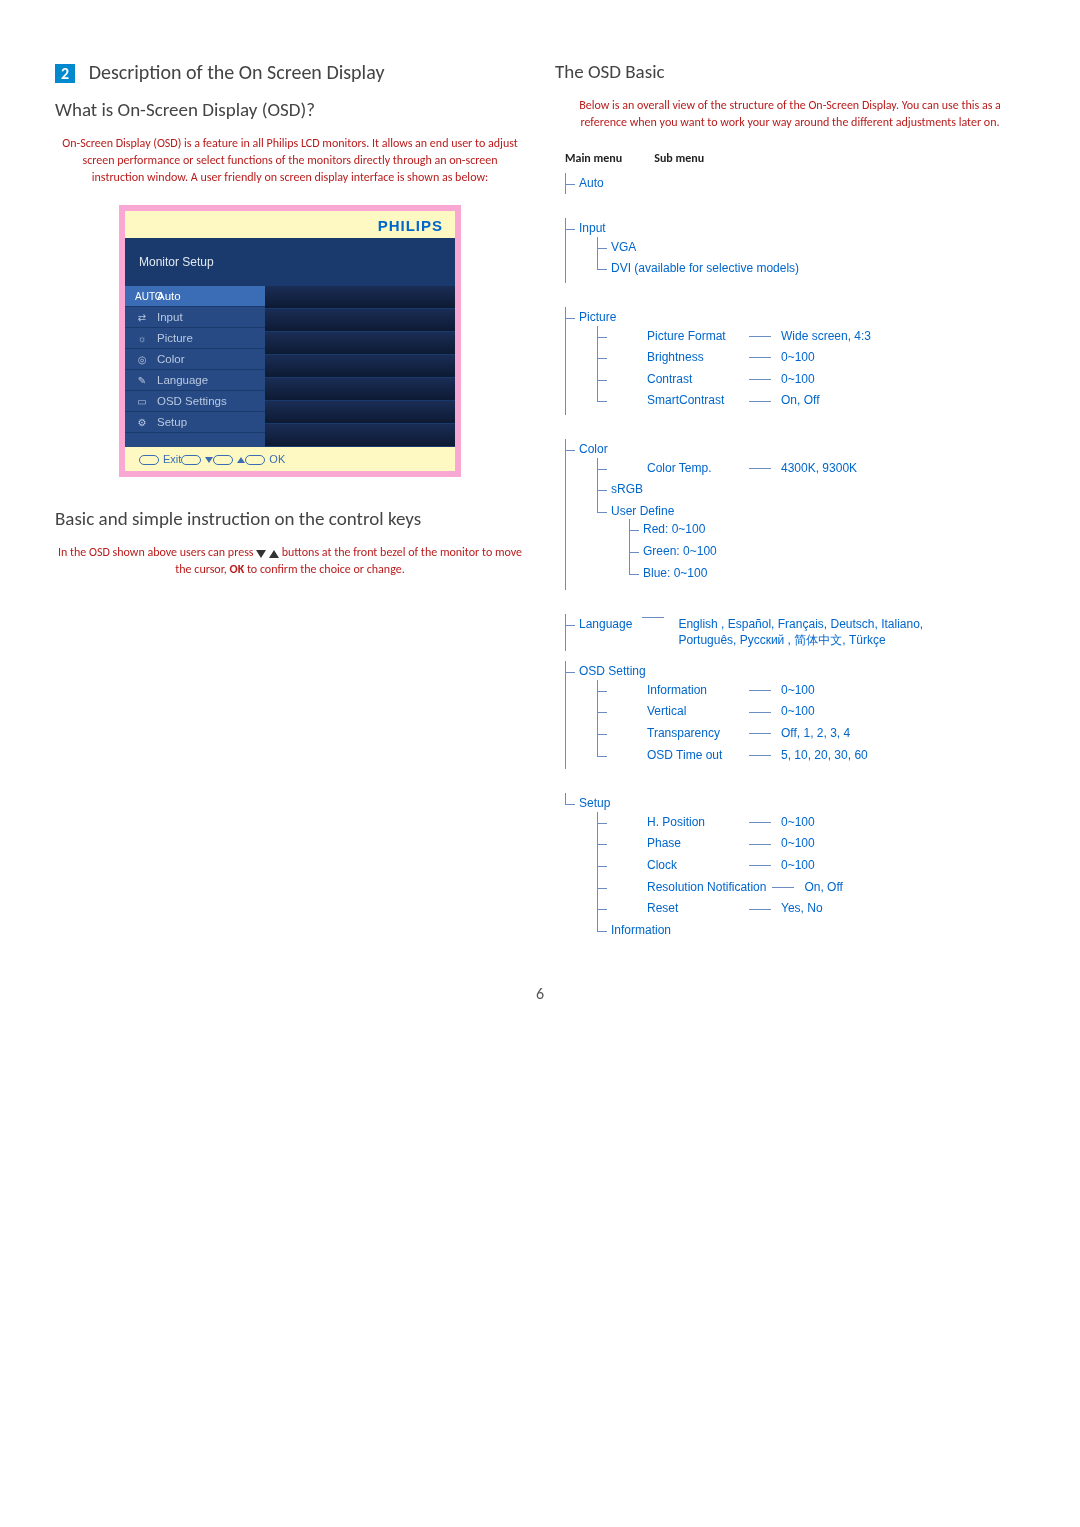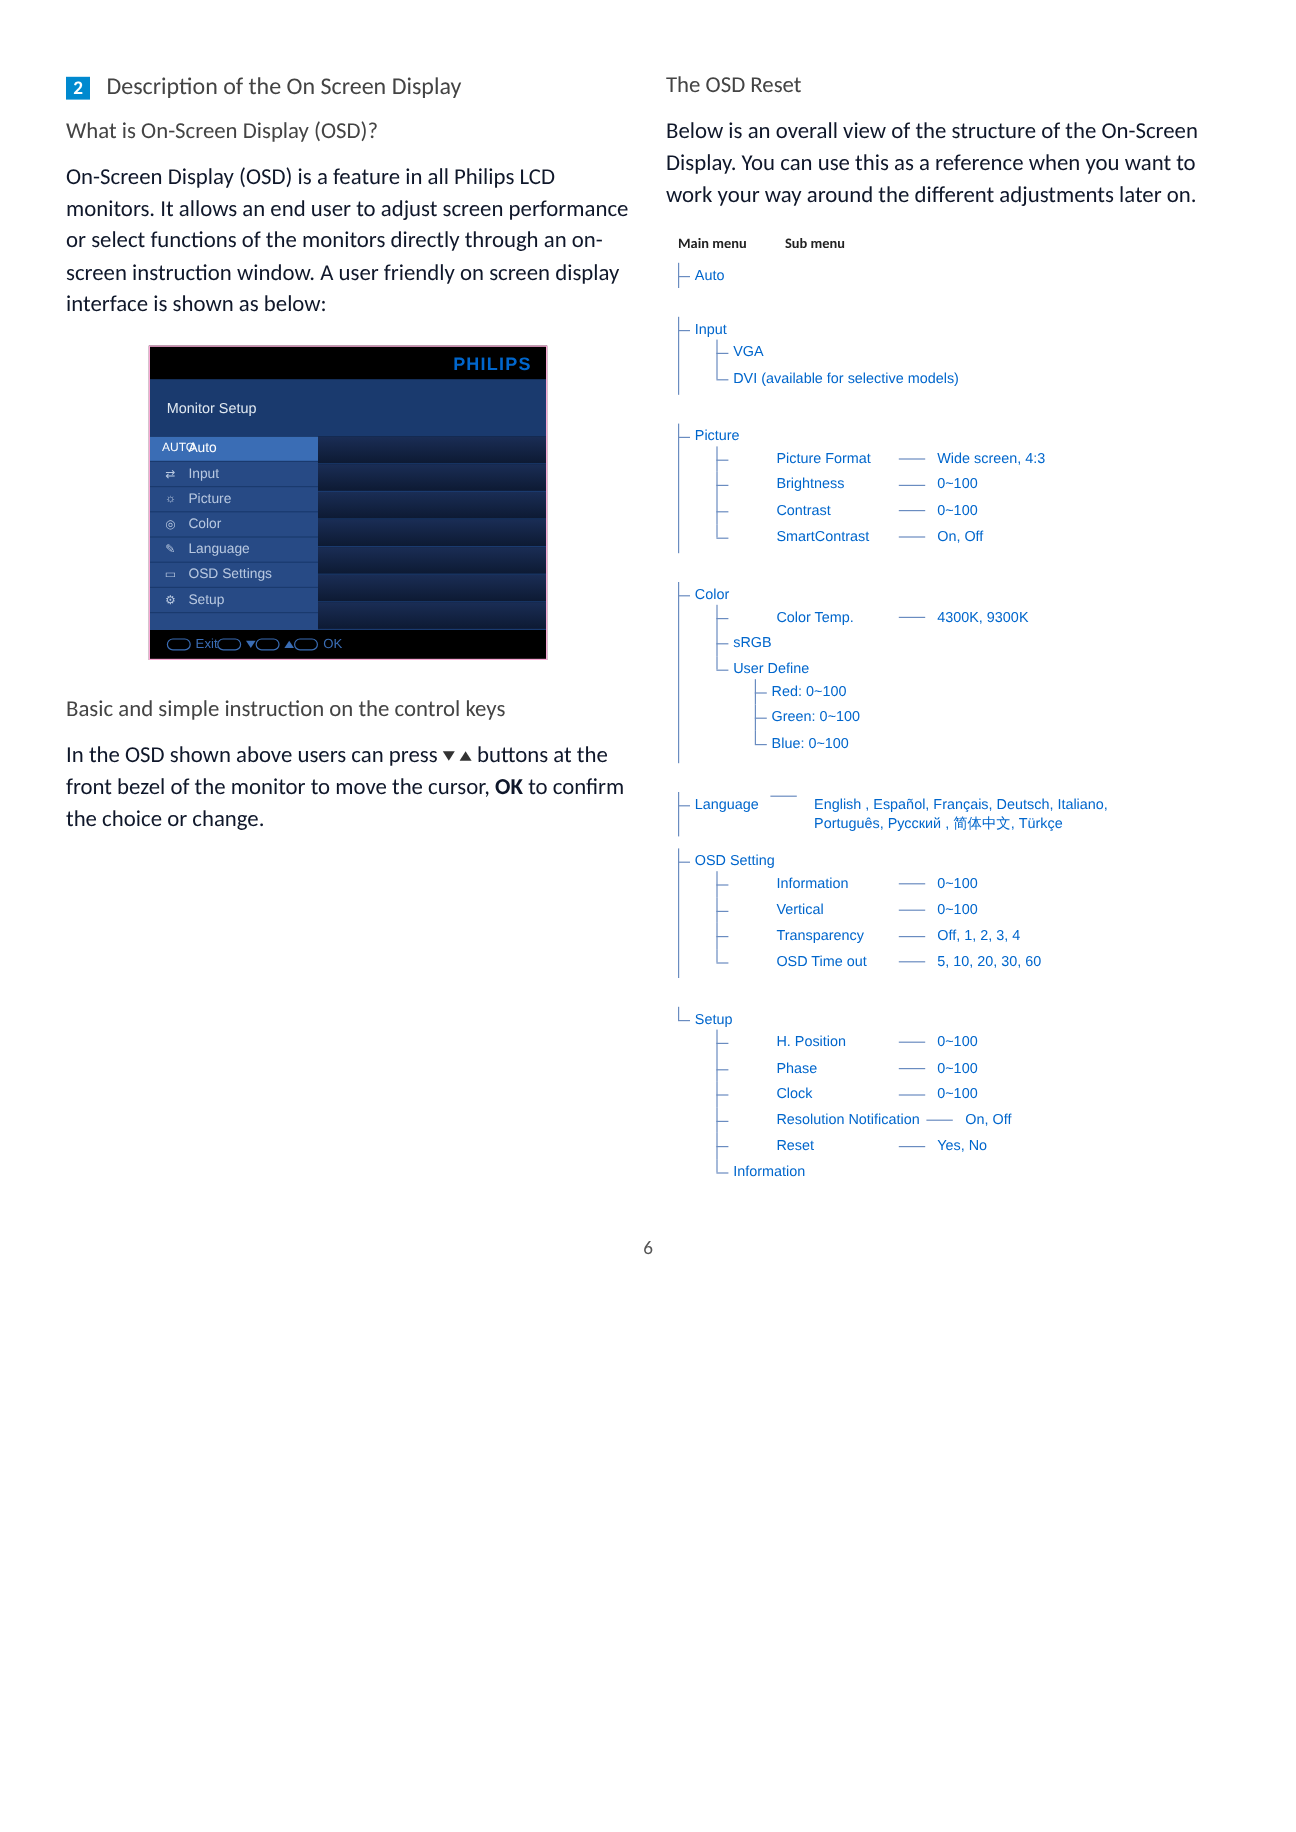--- a/index.html
+++ b/index.html
@@ -32,30 +32,31 @@
     font-size: 20px;
     color: #444;
   }
   .h2 {
     font-size: 19px;
     color: #444;
     margin-top: 14px;
     margin-bottom: 14px;
   }
   p {
-    font-size: 19px;
-    color: #0f172a;
+    font-size: 12px;
+    color: #b91c1c;
     line-height: 1.4;
     margin: 10px 0 20px 0;
+    text-align: center;
   }
   .osd-box {
-    border: 1px solid #f9a8d4;
+    border: 6px solid #f9a8d4;
     width: 330px;
     margin: 10px auto 30px auto;
-    background: #000000;
+    background: #fef9c3;
     font-family: Arial, sans-serif;
   }
   .osd-header {
     text-align: right;
     color: #0066cc;
     font-weight: bold;
     padding: 6px 12px 4px;
     font-size: 15px;
     letter-spacing: 1px;
   }
@@ -244,21 +245,21 @@
       <span>In the OSD shown above users can press </span>
       <span class="tri-down"></span>
       <span class="tri-up"></span>
       <span> buttons at the front bezel of the monitor to move the cursor, </span>
       <b>OK</b>
       <span> to confirm the choice or change.</span>
     </p>
   </div>
 
   <div class="col">
-    <div class="h2" style="margin-top:0">The OSD Reset</div>
+    <div class="h2" style="margin-top:0">The OSD Basic</div>
     <p>Below is an overall view of the structure of the On-Screen Display. You can use this as a reference when you want to work your way around the different adjustments later on.</p>
 
     <div style="display:flex;gap:32px;margin:6px 0 8px 10px">
       <span class="tree-head">Main menu</span>
       <span class="tree-head">Sub menu</span>
     </div>
 
     <div class="tree">
       <ul>
         <li><span>Auto</span></li>

